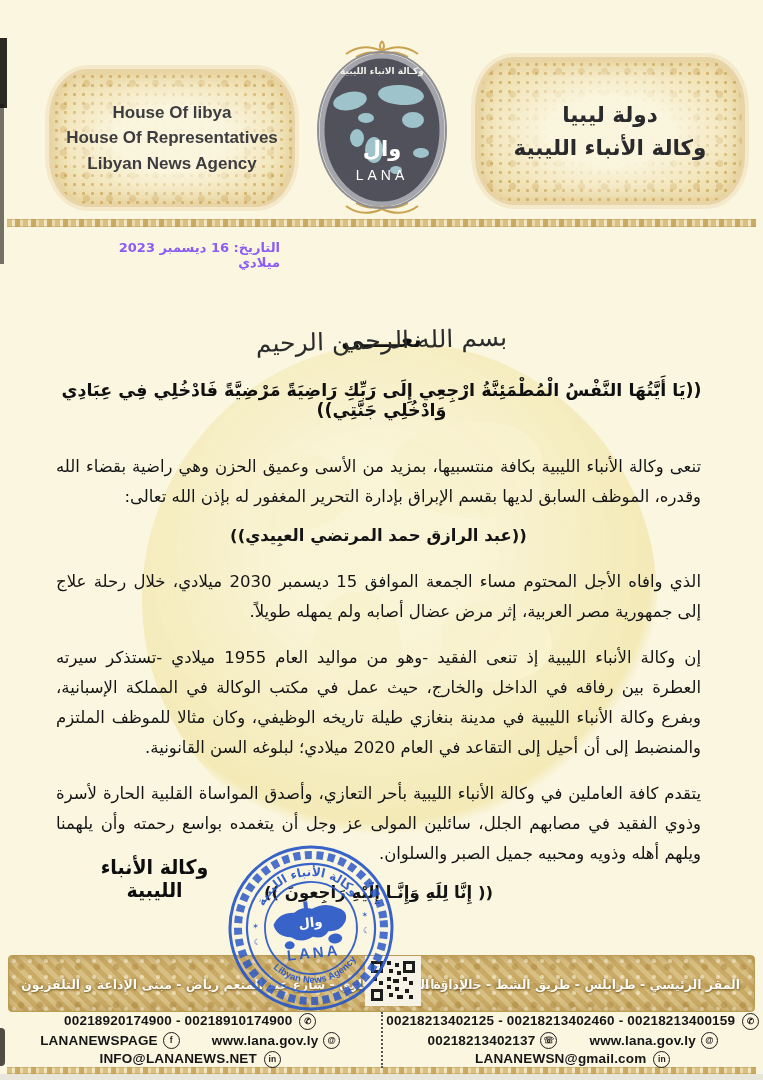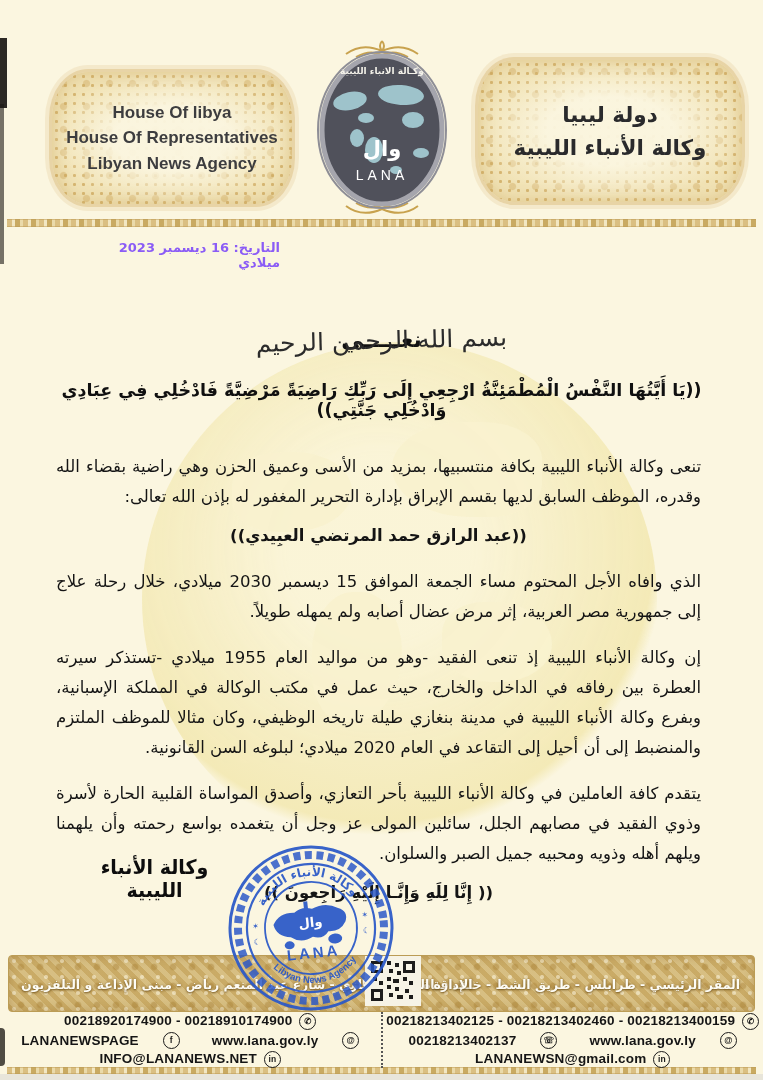--- a/index.html
+++ b/index.html
@@ -80,21 +80,21 @@
   .qr{position:absolute;left:365px;top:956px;width:56px;height:50px;z-index:5;background:#f6f3e6;
     display:flex;align-items:center;justify-content:center;}
 
   
   .contacts{position:absolute;left:0;right:0;top:1012px;height:56px;z-index:1;display:flex;direction:ltr;
     font-family:"Liberation Sans",sans-serif;}
   .ccol{width:50%;display:flex;flex-direction:column;justify-content:center;gap:2px;}
   .ccol-left{border-right:2px dotted #555;}
   .crow{display:flex;justify-content:center;gap:7px;
     font-size:13.5px;font-weight:bold;color:#151515;letter-spacing:.2px;}
-  .crow .pair{display:flex;align-items:center;gap:24px;}
+  .crow .pair{display:flex;align-items:center;gap:5px;}
   .gap{width:18px;}
   .cicon{display:inline-flex;width:15px;height:15px;border:1.4px solid #1a1a1a;border-radius:50%;
     align-items:center;justify-content:center;font-size:8.5px;font-weight:bold;line-height:1;color:#1a1a1a;flex:none;}
 </style>
 </head>
 <body>
 
 <div class="page">
 
   <div class="watermark">

